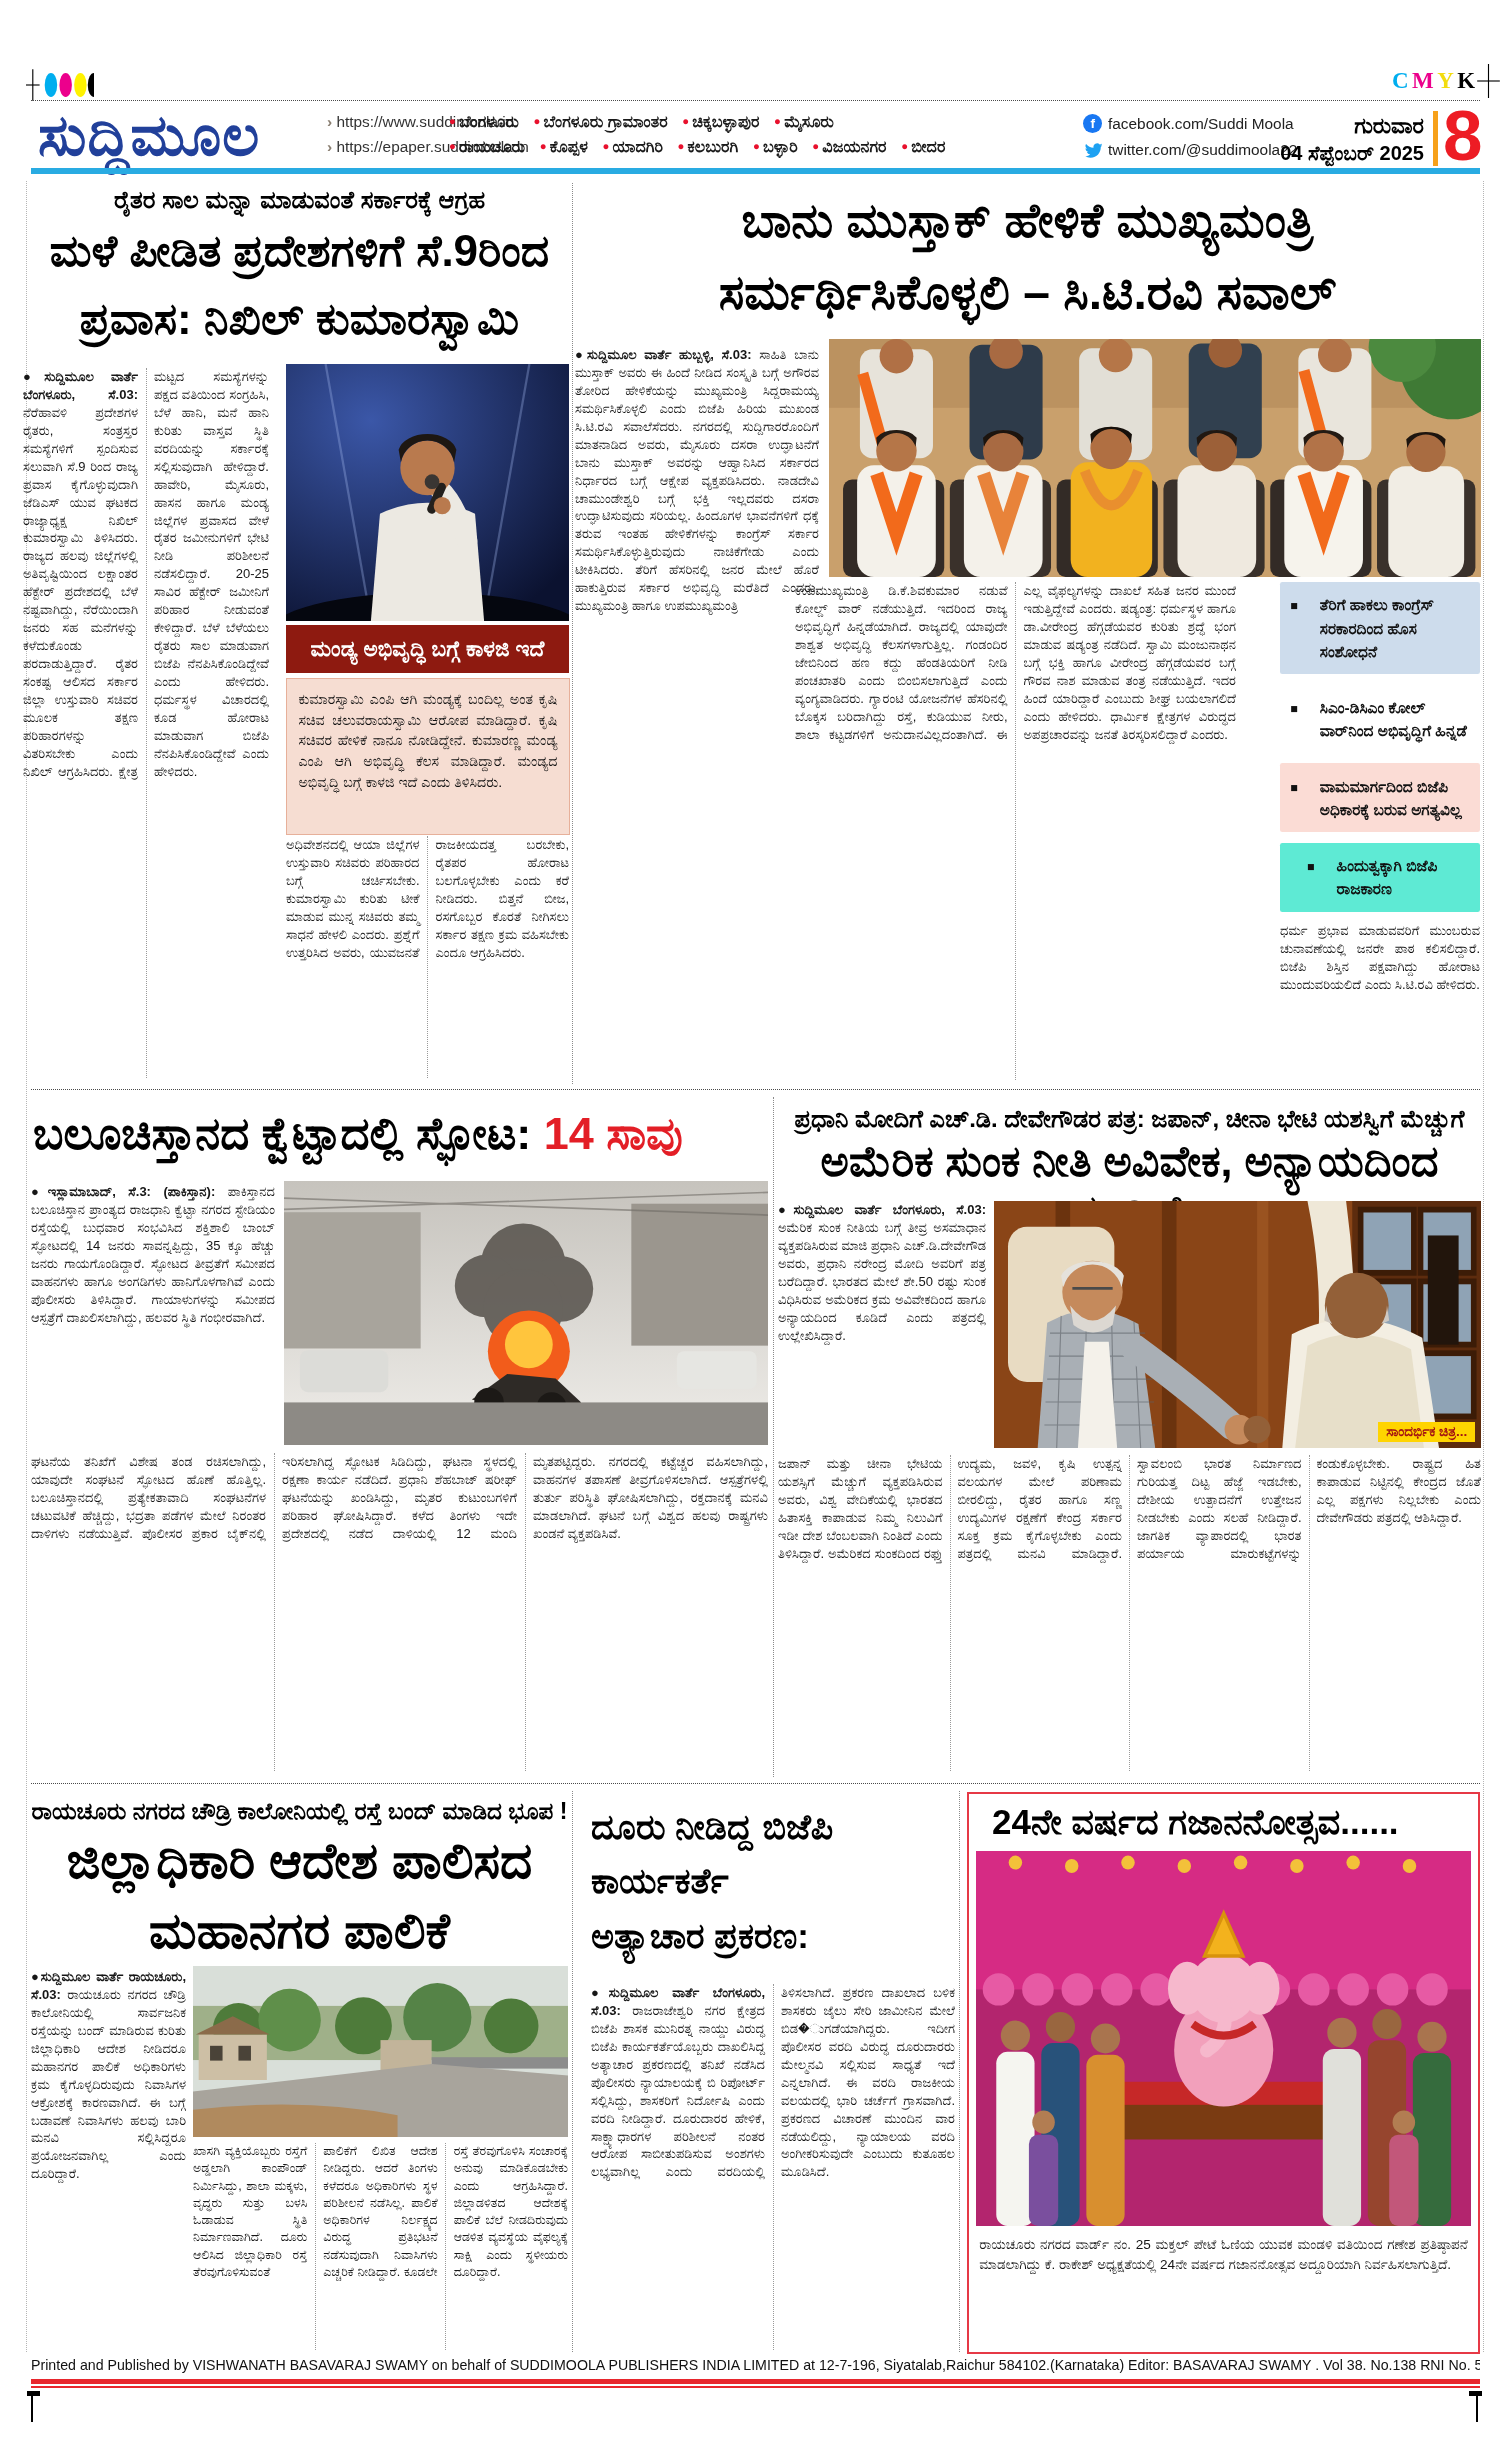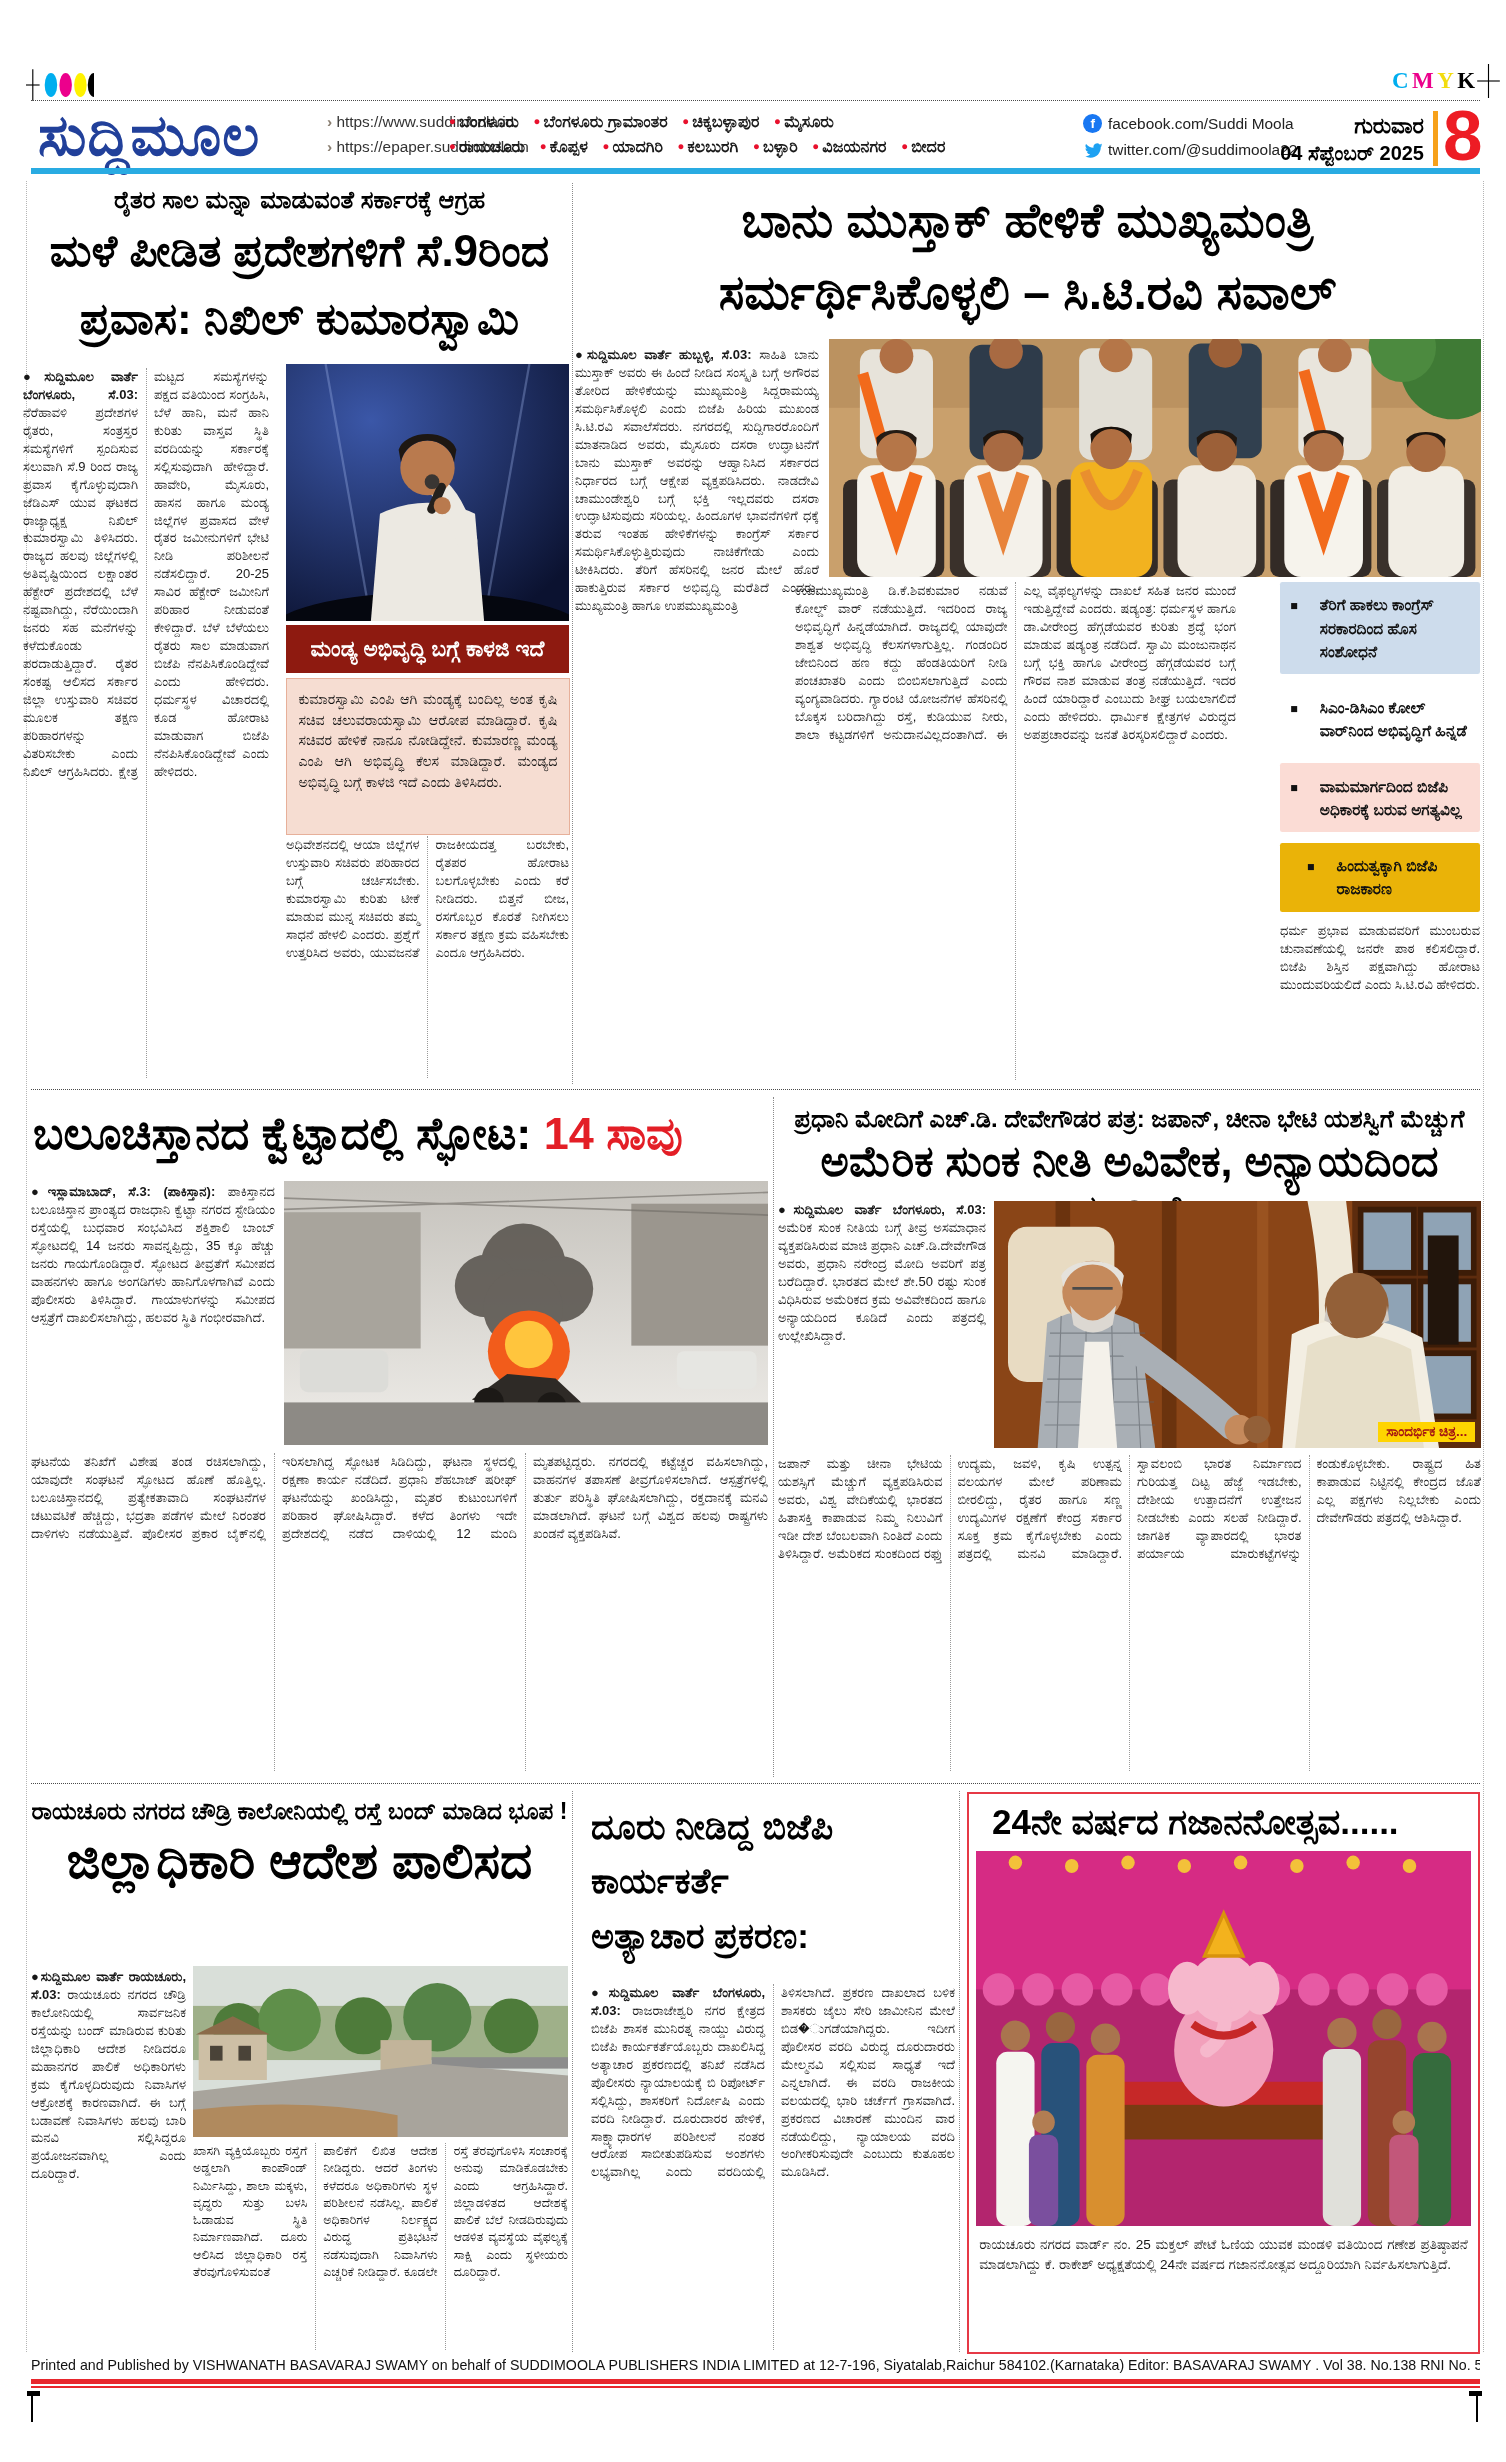--- a/index.html
+++ b/index.html
@@ -52,21 +52,21 @@
     display:flex;align-items:center;justify-content:center;text-align:center;}
   .pink-box{background:#f6ddd2;border:1.1px solid #e7b09a;padding:10.2px 11.4px;
     font-size:14.2px;line-height:1.45;text-align:justify;overflow:hidden;}
 
   .rail-box{border-radius:2.3px;padding:11.4px 10.2px;font-size:15.4px;line-height:1.5;font-weight:bold;
     display:flex;gap:22px;overflow:hidden;margin-bottom:10.2px;}
   .rail-box .sq::before{content:"■";font-size:12.5px;color:#111;}
   .rail-blue{background:#cddcec;}
   .rail-plain{background:transparent;}
   .rail-pink{background:#fbdcd5;}
-  .rail-yellow{background:#eab308;padding-left:27px;}
+  .rail-yellow{background:#5eead4;padding-left:27px;}
   .rail-note{font-size:13px;line-height:1.4;text-align:justify;overflow:hidden;}
 
   .chip{position:absolute;right:5.7px;bottom:5.7px;background:#ffd400;color:#a31313;
     font-weight:bold;font-size:13.6px;padding:2.3px 8px;}
 
   .ganesh-frame{border:2.3px solid #e63946;background:#fff;}
   .footer-line{font-size:14.2px;color:#111;text-align:center;white-space:nowrap;overflow:hidden;}
   .red-band{background:#e8272d;}
   .reg-tick{background:#000;}
 </style>
@@ -411,20 +411,21 @@
     <span>ಜಪಾನ್ ಮತ್ತು ಚೀನಾ ಭೇಟಿಯ ಯಶಸ್ಸಿಗೆ ಮೆಚ್ಚುಗೆ ವ್ಯಕ್ತಪಡಿಸಿರುವ ಅವರು, ವಿಶ್ವ ವೇದಿಕೆಯಲ್ಲಿ ಭಾರತದ ಹಿತಾಸಕ್ತಿ ಕಾಪಾಡುವ ನಿಮ್ಮ ನಿಲುವಿಗೆ ಇಡೀ ದೇಶ ಬೆಂಬಲವಾಗಿ ನಿಂತಿದೆ ಎಂದು ತಿಳಿಸಿದ್ದಾರೆ. ಅಮೆರಿಕದ ಸುಂಕದಿಂದ ರಫ್ತು ಉದ್ಯಮ, ಜವಳಿ, ಕೃಷಿ ಉತ್ಪನ್ನ ವಲಯಗಳ ಮೇಲೆ ಪರಿಣಾಮ ಬೀರಲಿದ್ದು, ರೈತರ ಹಾಗೂ ಸಣ್ಣ ಉದ್ಯಮಿಗಳ ರಕ್ಷಣೆಗೆ ಕೇಂದ್ರ ಸರ್ಕಾರ ಸೂಕ್ತ ಕ್ರಮ ಕೈಗೊಳ್ಳಬೇಕು ಎಂದು ಪತ್ರದಲ್ಲಿ ಮನವಿ ಮಾಡಿದ್ದಾರೆ. ಸ್ವಾವಲಂಬಿ ಭಾರತ ನಿರ್ಮಾಣದ ಗುರಿಯತ್ತ ದಿಟ್ಟ ಹೆಜ್ಜೆ ಇಡಬೇಕು, ದೇಶೀಯ ಉತ್ಪಾದನೆಗೆ ಉತ್ತೇಜನ ನೀಡಬೇಕು ಎಂದು ಸಲಹೆ ನೀಡಿದ್ದಾರೆ. ಜಾಗತಿಕ ವ್ಯಾಪಾರದಲ್ಲಿ ಭಾರತ ಪರ್ಯಾಯ ಮಾರುಕಟ್ಟೆಗಳನ್ನು ಕಂಡುಕೊಳ್ಳಬೇಕು. ರಾಷ್ಟ್ರದ ಹಿತ ಕಾಪಾಡುವ ನಿಟ್ಟಿನಲ್ಲಿ ಕೇಂದ್ರದ ಜೊತೆ ಎಲ್ಲ ಪಕ್ಷಗಳು ನಿಲ್ಲಬೇಕು ಎಂದು ದೇವೇಗೌಡರು ಪತ್ರದಲ್ಲಿ ಆಶಿಸಿದ್ದಾರೆ.</span>
   </div>
 </section>
 
 <div class="abs dot-h" style="left:31px;top:1783px;width:1449px;"></div>
 
 <section>
   <div class="abs kicker" style="left:31px;top:1798px;width:537px;font-size:23px;">ರಾಯಚೂರು ನಗರದ ಚೌಡ್ರಿ ಕಾಲೋನಿಯಲ್ಲಿ ರಸ್ತೆ ಬಂದ್ ಮಾಡಿದ ಭೂಪ !</div>
   <div class="abs headline" style="left:31px;top:1826px;width:537px;font-size:50px;line-height:1.4;">
     <span class="line">ಜಿಲ್ಲಾಧಿಕಾರಿ ಆದೇಶ ಪಾಲಿಸದ</span>
+    <span class="line">ಮಹಾನಗರ ಪಾಲಿಕೆ</span>
   </div>
 
   <div class="abs body-text" style="left:31px;top:1968px;width:155px;height:382px;">
     <span class="byline">●ಸುದ್ದಿಮೂಲ ವಾರ್ತೆ ರಾಯಚೂರು, ಸೆ.03:</span>
     <span>ರಾಯಚೂರು ನಗರದ ಚೌಡ್ರಿ ಕಾಲೋನಿಯಲ್ಲಿ ಸಾರ್ವಜನಿಕ ರಸ್ತೆಯನ್ನು ಬಂದ್ ಮಾಡಿರುವ ಕುರಿತು ಜಿಲ್ಲಾಧಿಕಾರಿ ಆದೇಶ ನೀಡಿದರೂ ಮಹಾನಗರ ಪಾಲಿಕೆ ಅಧಿಕಾರಿಗಳು ಕ್ರಮ ಕೈಗೊಳ್ಳದಿರುವುದು ನಿವಾಸಿಗಳ ಆಕ್ರೋಶಕ್ಕೆ ಕಾರಣವಾಗಿದೆ. ಈ ಬಗ್ಗೆ ಬಡಾವಣೆ ನಿವಾಸಿಗಳು ಹಲವು ಬಾರಿ ಮನವಿ ಸಲ್ಲಿಸಿದ್ದರೂ ಪ್ರಯೋಜನವಾಗಿಲ್ಲ ಎಂದು ದೂರಿದ್ದಾರೆ.</span>
   </div>
 
   <div class="abs photo" style="left:193px;top:1966px;width:375px;height:171px;">
     <svg viewBox="0 0 660 300" preserveAspectRatio="none">
       <rect width="660" height="300" fill="#d9dfd9"></rect>

